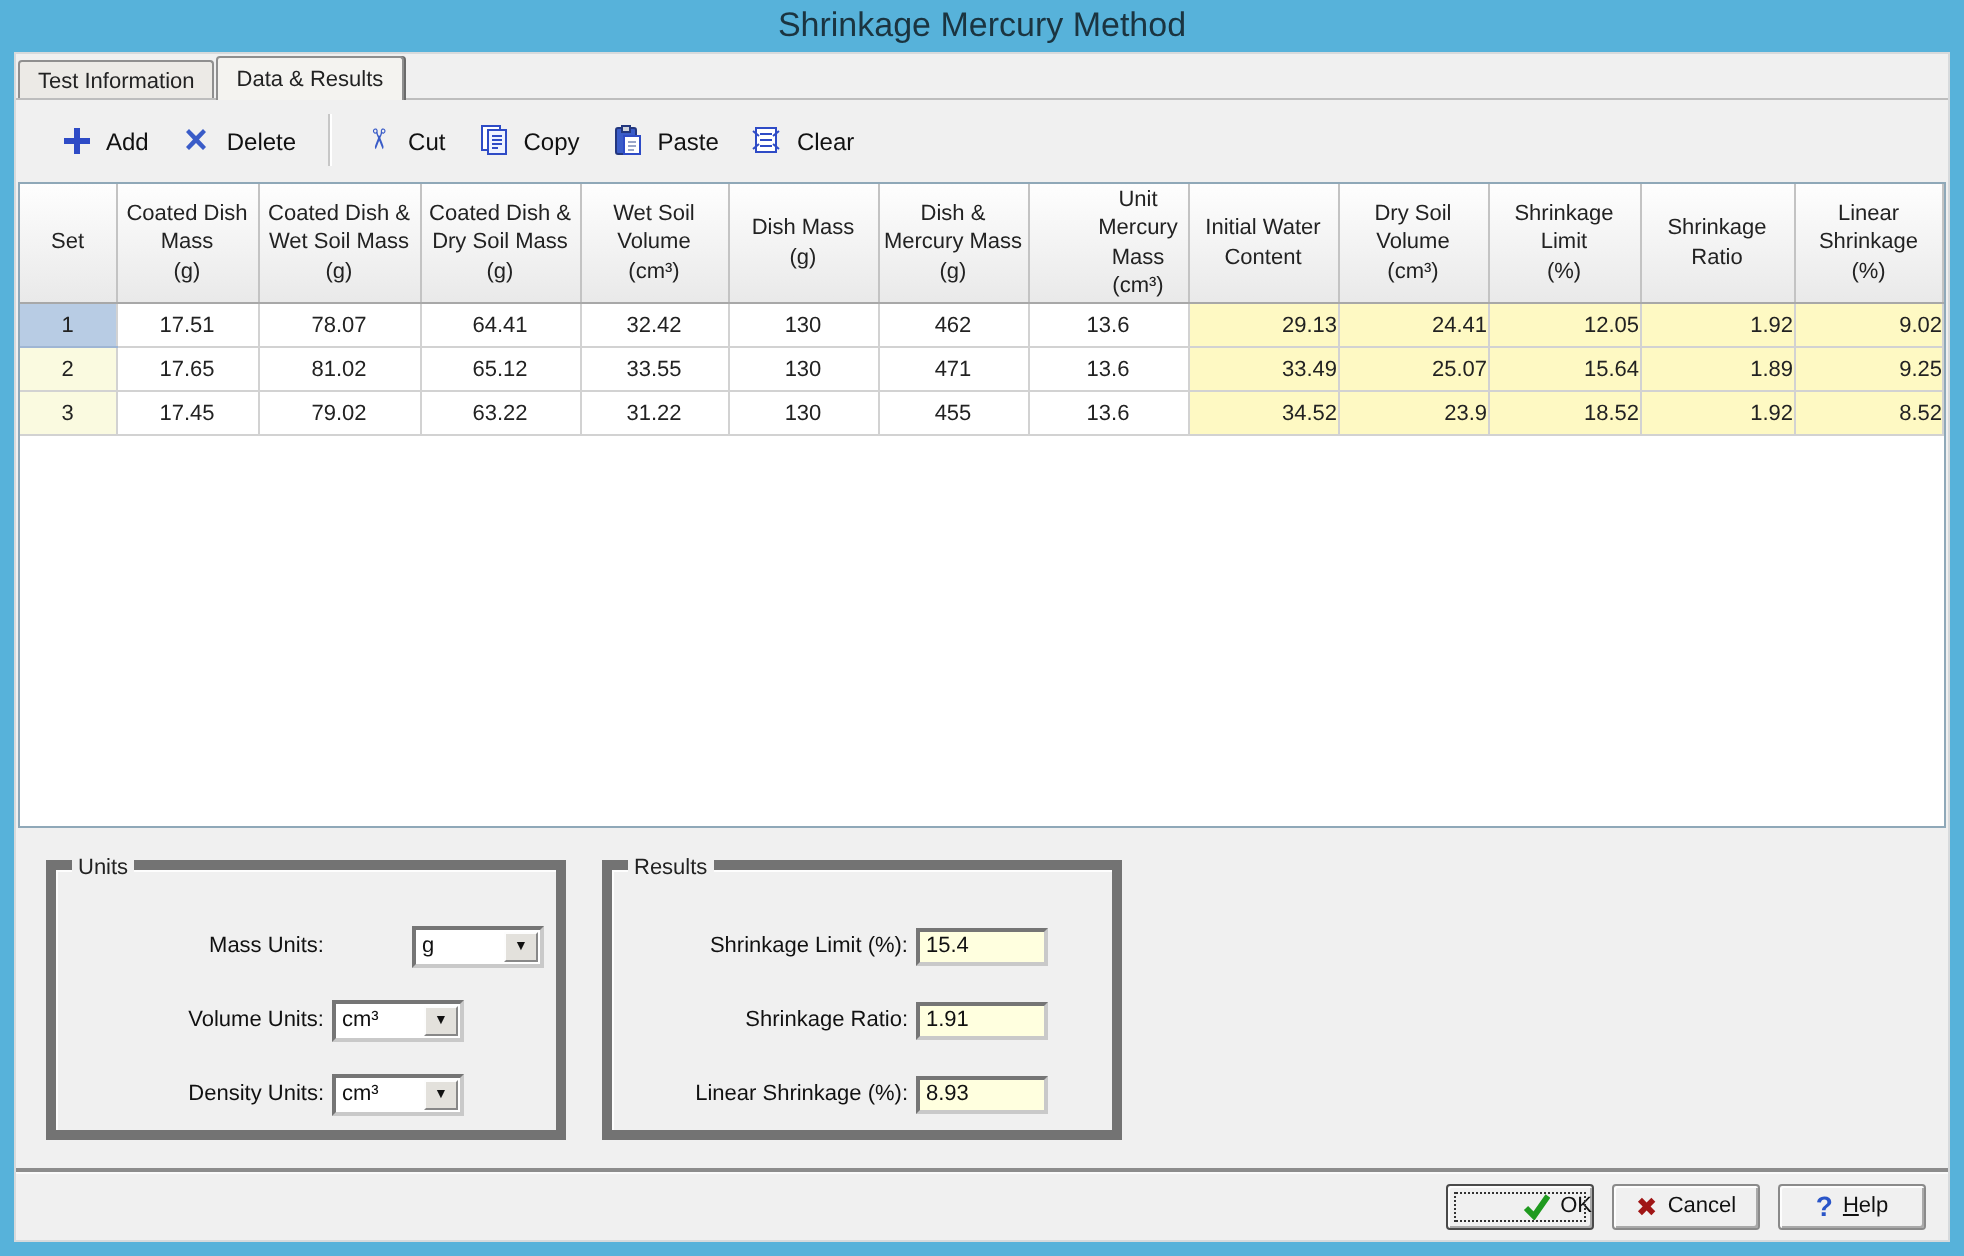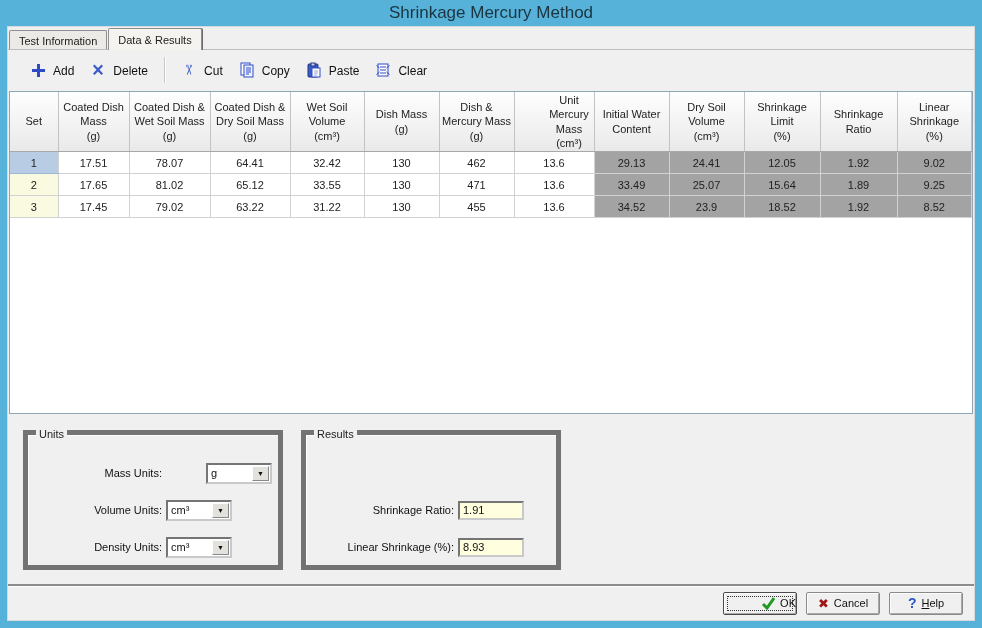--- a/index.html
+++ b/index.html
@@ -28,21 +28,21 @@
   .grid-panel{position:absolute;top:64px;left:1px;right:1px;height:323px;background:#fff;border:1px solid #8fa8b8;overflow:hidden;}
   .grid{display:table;width:100%;table-layout:fixed;border-collapse:collapse;}
   .trow{display:table-row;}
   .th{display:table-cell;height:46px;vertical-align:middle;text-align:center;font-size:11px;color:#222;
     white-space:pre-line;line-height:1.3;background:linear-gradient(#fefefe,#e9e9e9);
     border-right:1px solid #c3c3c3;border-bottom:1px solid #a8a8a8;padding:1px 2px;}
   .td{display:table-cell;height:22px;vertical-align:middle;text-align:center;font-size:11px;color:#222;
     background:#fff;border-right:1px solid #d2d2d2;border-bottom:1px solid #d2d2d2;}
   .td.set{background:#fafae0;}
   .td.set.sel{background:#b8cce4;border-bottom-color:#9fb6d4;}
-  .td.calc{background:#a3a3a3;}
+  .td.calc{background:#fef9c3;text-align:right;}
   .w0{width:48px;} .w1{width:71px;} .w2{width:81px;} .w3{width:80px;} .w4{width:74px;}
   .w5{width:75px;} .w6{width:75px;} .w7{width:80px;padding-left:32px;} .w8{width:75px;} .w9{width:75px;}
   .w10{width:76px;} .w11{width:77px;}
 
   
   .groupbox{position:absolute;width:260px;height:140px;border:5px solid #737373;background:#f0f0f0;
     box-shadow:inset 1px 1px 0 #fdfdfd;}
   .groupbox .legend{position:absolute;top:-7px;left:8px;background:#f0f0f0;padding:0 3px;font-size:11px;color:#222;}
   .gb-units{top:403px;left:15px;}
   .gb-results{top:403px;left:293px;}
@@ -260,20 +260,24 @@
           <span class="cval">cm³</span>
           <span class="carrow">
               <span>▼</span>
             </span>
         </div>
       </div>
     </div>
 
     <div class="groupbox gb-results">
       <span class="legend">Results</span>
+      <div class="frow" style="top:27px;">
+        <span class="flabel">Shrinkage Limit (%):</span>
+        <div class="field">15.4</div>
+      </div>
       <div class="frow" style="top:64px;">
         <span class="flabel">Shrinkage Ratio:</span>
         <div class="field">1.91</div>
       </div>
       <div class="frow" style="top:101px;">
         <span class="flabel">Linear Shrinkage (%):</span>
         <div class="field">8.93</div>
       </div>
     </div>
 

